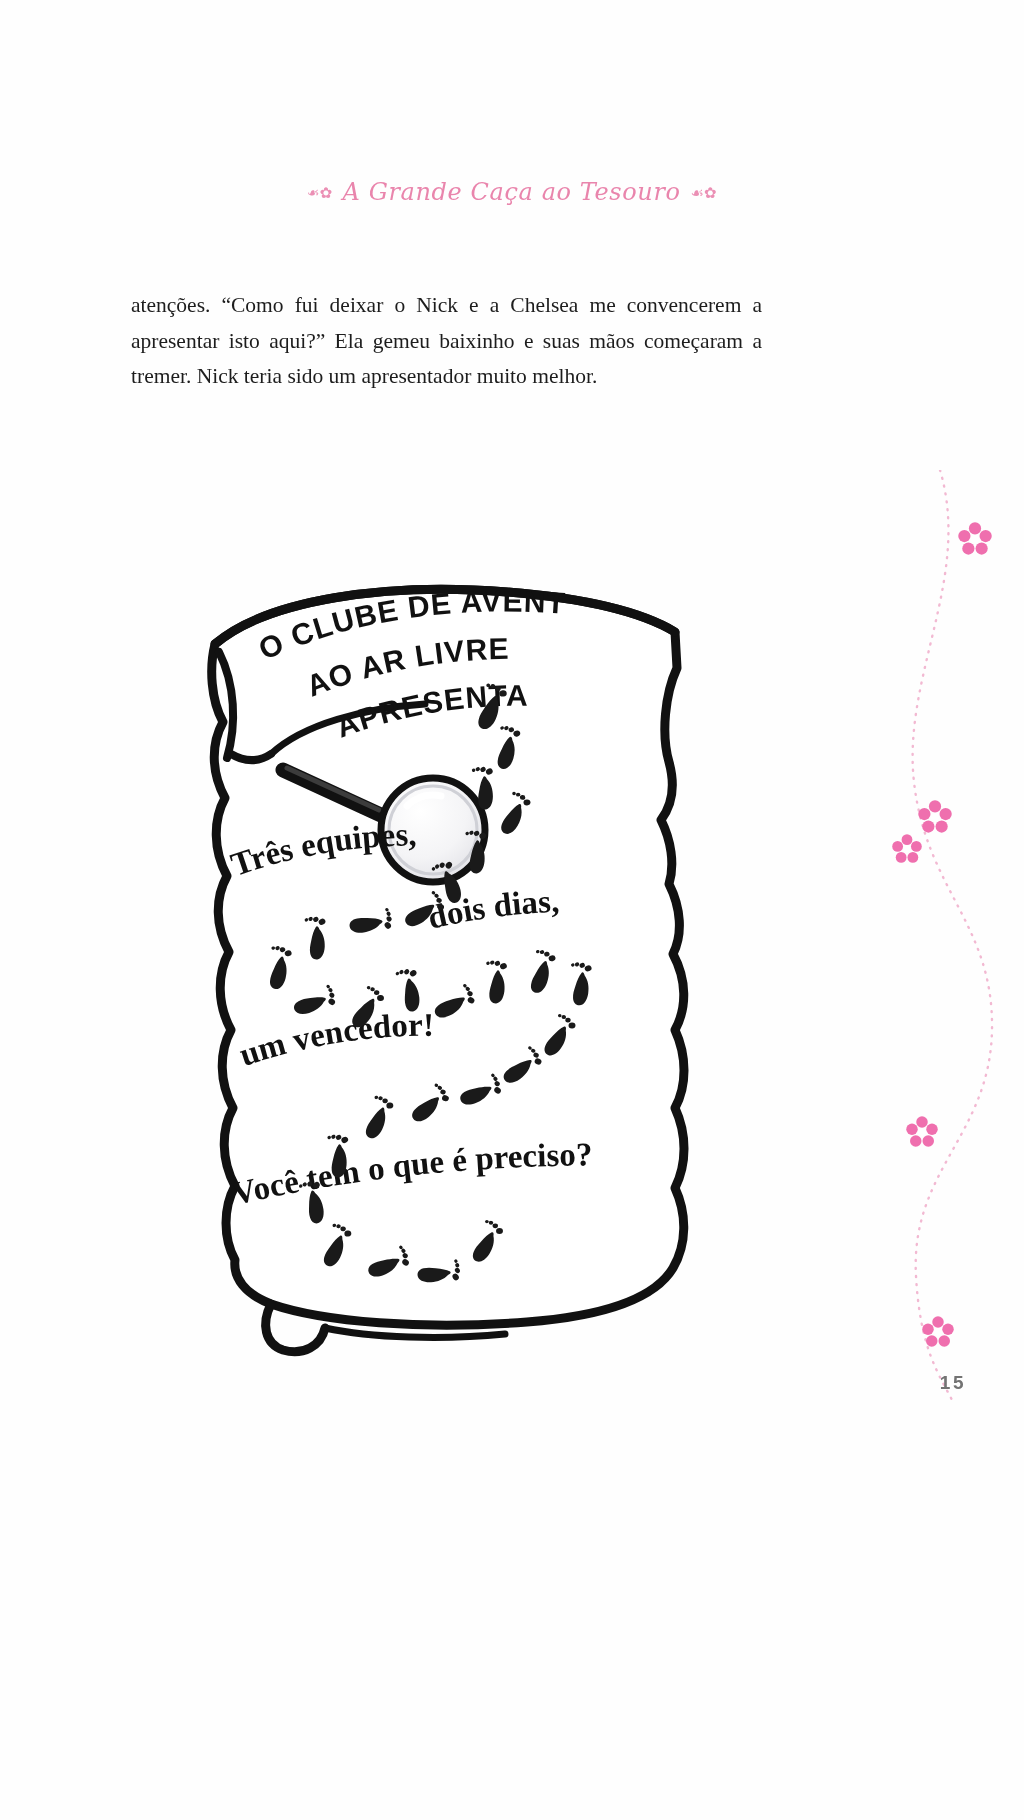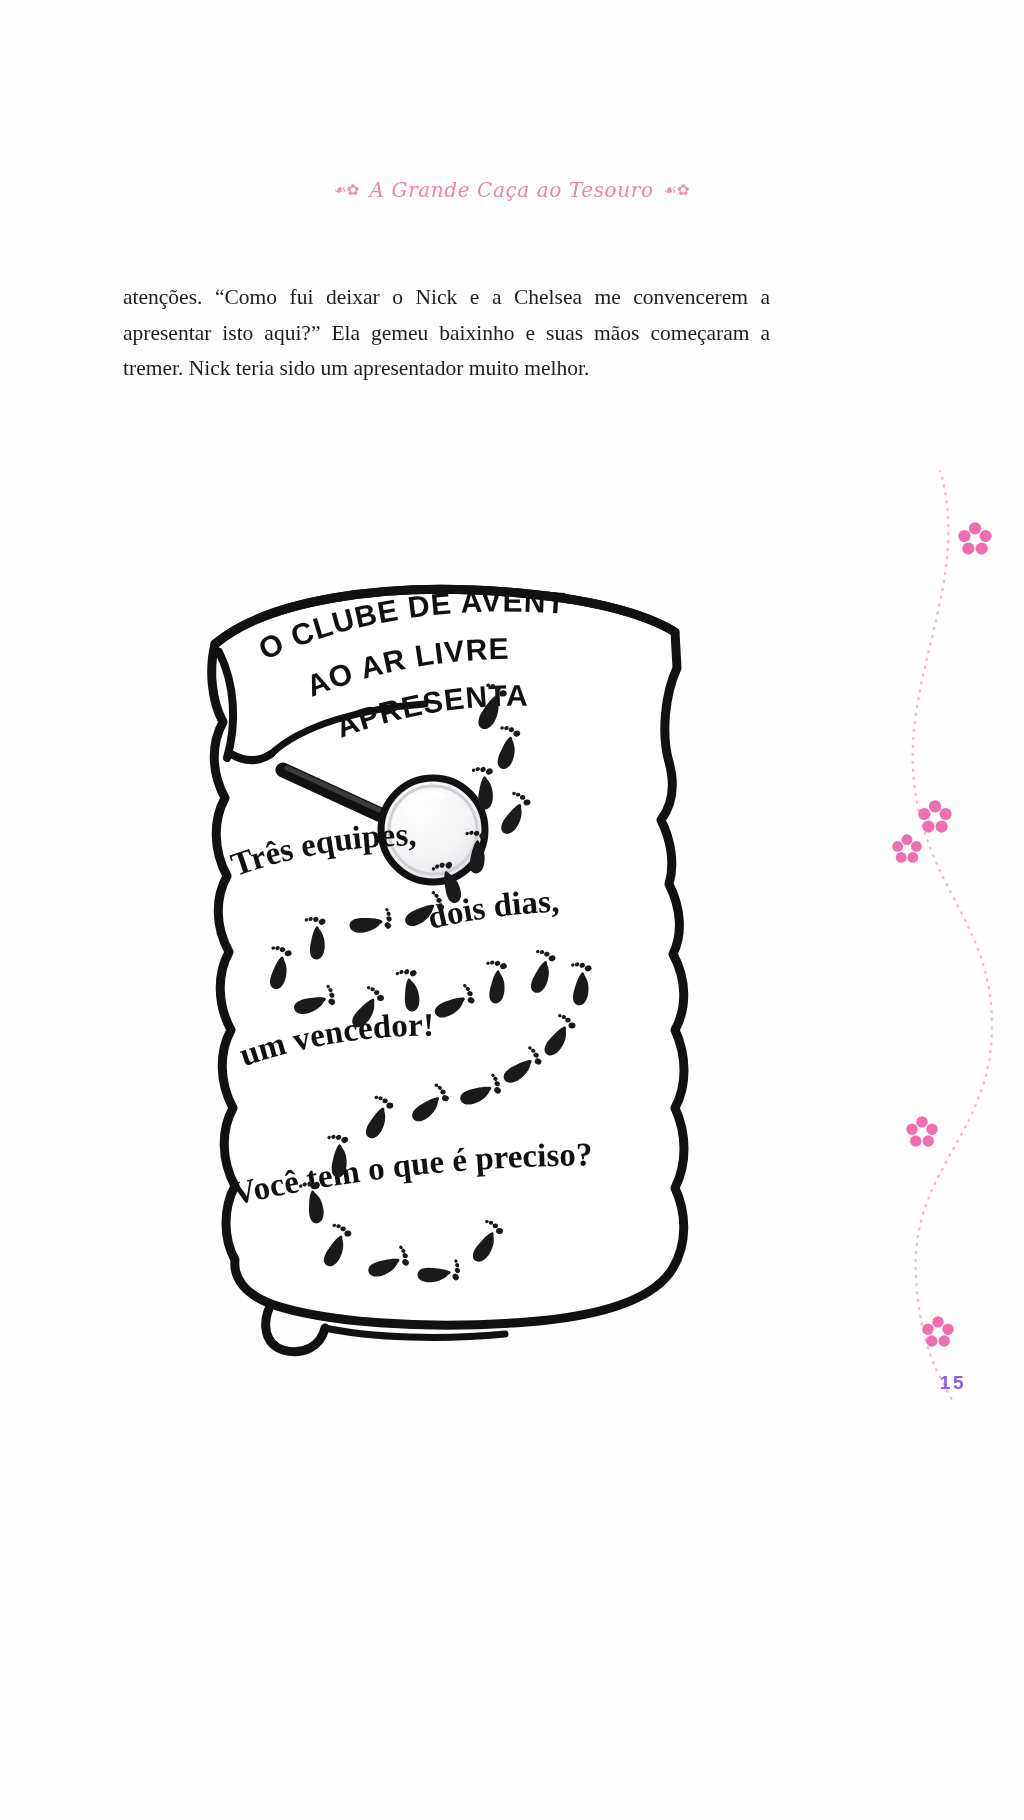--- a/index.html
+++ b/index.html
@@ -27,36 +27,36 @@
     font-size:15px;letter-spacing:0;
     display:inline-block;vertical-align:2px;
     color:#eb8fb4;
     font-style:normal;
   }
   .runhead .orn.left{margin-right:10px;transform:scaleX(-1);}
   .runhead .orn.right{margin-left:10px;}
   .runhead .ttl{
     font-family:"DejaVu Serif", serif;
     font-style:italic;
-    font-size:20px;
+    font-size:24px;
     opacity:.92;
   }
 
   
   .body-text{
     position:absolute;
     left:115px;top:272px;width:663px;
     font-family:"Liberation Serif", serif;
     font-size:21.5px;
     line-height:35.5px;
     color:#1d1d1d;
     text-align:justify;
     text-justify:inter-word;
   }
-  .body-text p{margin:8px;}
+  .body-text p{margin:16px;}
   .body-text p.ind{text-indent:30px;}
 
   
   .illo{
     position:absolute;
     left:175px;top:548px;
     width:540px;height:815px;
   }
   .illo svg{display:block;width:540px;height:815px;}
 
@@ -64,21 +64,21 @@
   .margin-deco{
     position:absolute;right:0;top:470px;width:180px;height:930px;
     pointer-events:none;
   }
   .margin-deco svg{display:block;width:180px;height:930px;}
 
   
   .folio{
     position:absolute;
     right:58px;top:1372px;
-    color:#8b5cf6;
+    color:#737373;
     font-family:"Liberation Sans", sans-serif;
     font-size:19px;
     font-weight:700;
     letter-spacing:2.5px;
   }
 </style>
 </head>
 <body>
 
 <div class="page">

